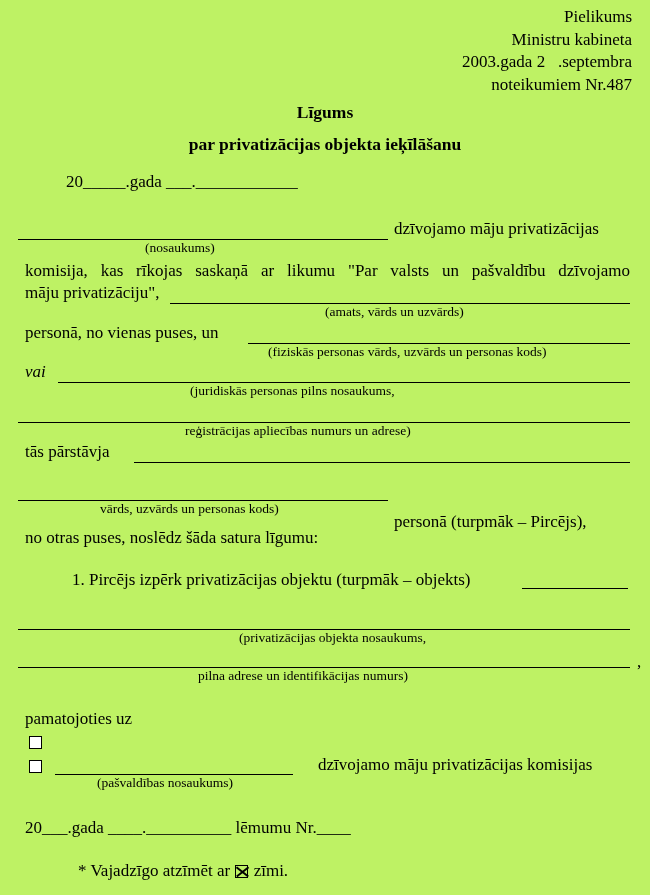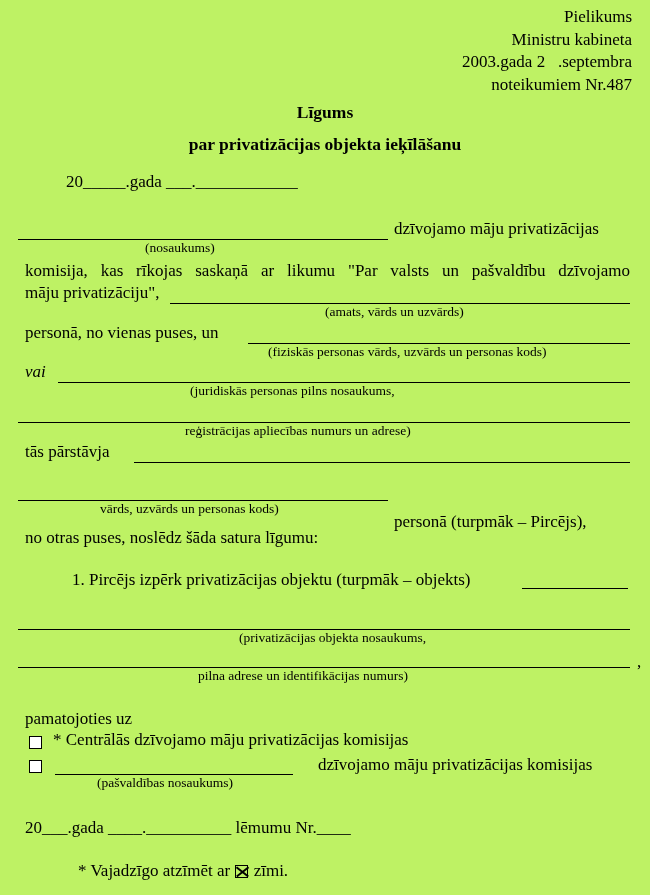--- a/index.html
+++ b/index.html
@@ -153,21 +153,20 @@
   <div class="rule" style="left:18px; top:629px; width:612px;"></div>
   <div class="cap" style="left:192px; top:630px;margin-left:47px;">(privatizācijas objekta nosaukums,</div>
 
   <div class="rule" style="left:18px; top:667px; width:612px;"></div>
   <div class="txt" style="left:637px; top:652px;">,</div>
   <div class="cap" style="left:198px; top:668px;">pilna adrese un identifikācijas numurs)</div>
 
   <div class="txt" style="left:25px; top:709px;">pamatojoties uz</div>
 
   <div class="checkbox" style="left:29px; top:736px;"></div>
-  <div class="txt" style="left:53px; top:730px;">* Centrālās dzīvojamo māju privatizācijas komisijas</div>
 
   <div class="checkbox" style="left:29px; top:760px;"></div>
   <div class="rule" style="left:55px; top:774px; width:238px;"></div>
   <div class="txt" style="left:318px; top:755px;">dzīvojamo māju privatizācijas komisijas</div>
   <div class="cap" style="left:97px; top:775px;text-align:right;">(pašvaldības nosaukums)</div>
 
   <div class="txt" style="left:25px; top:818px;">20___.gada ____.__________ lēmumu Nr.____</div>
 
   <div class="txt" style="left:78px; top:861px;"><span>* Vajadzīgo atzīmēt ar </span><span class="xbox"></span><span> zīmi.</span></div>
 

